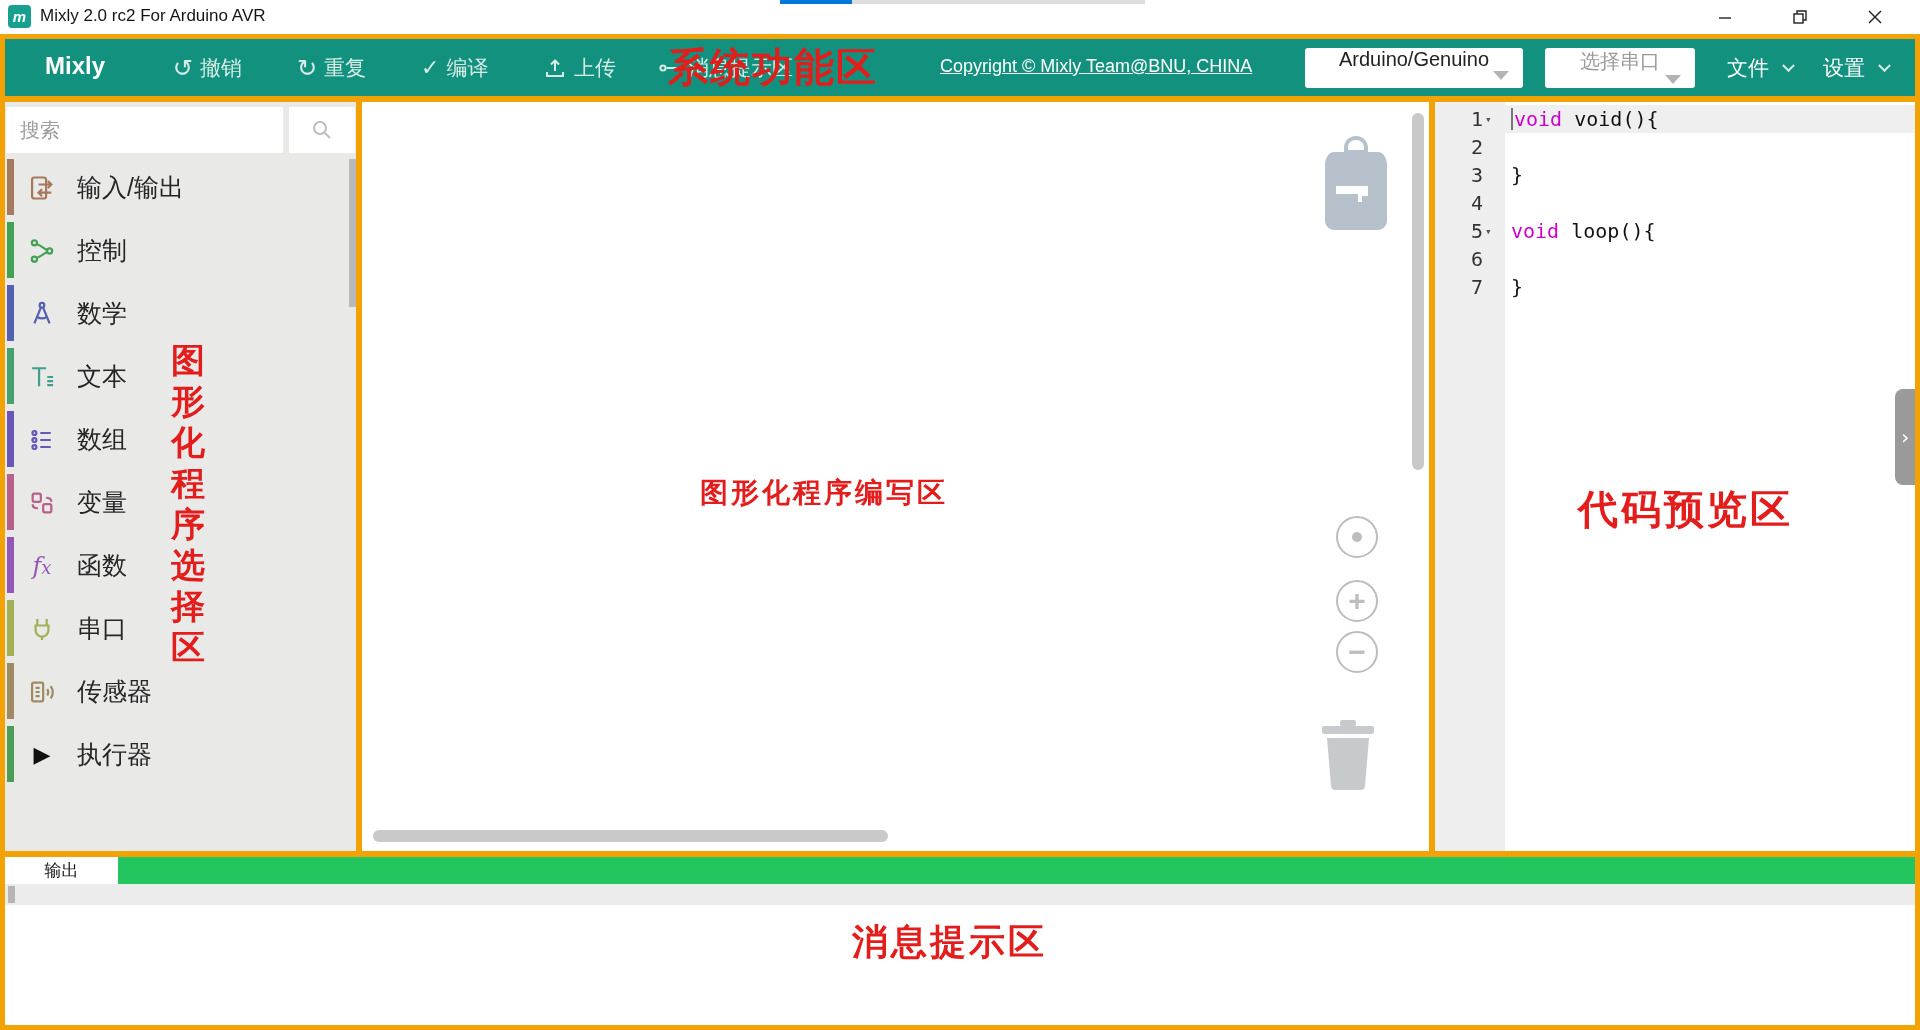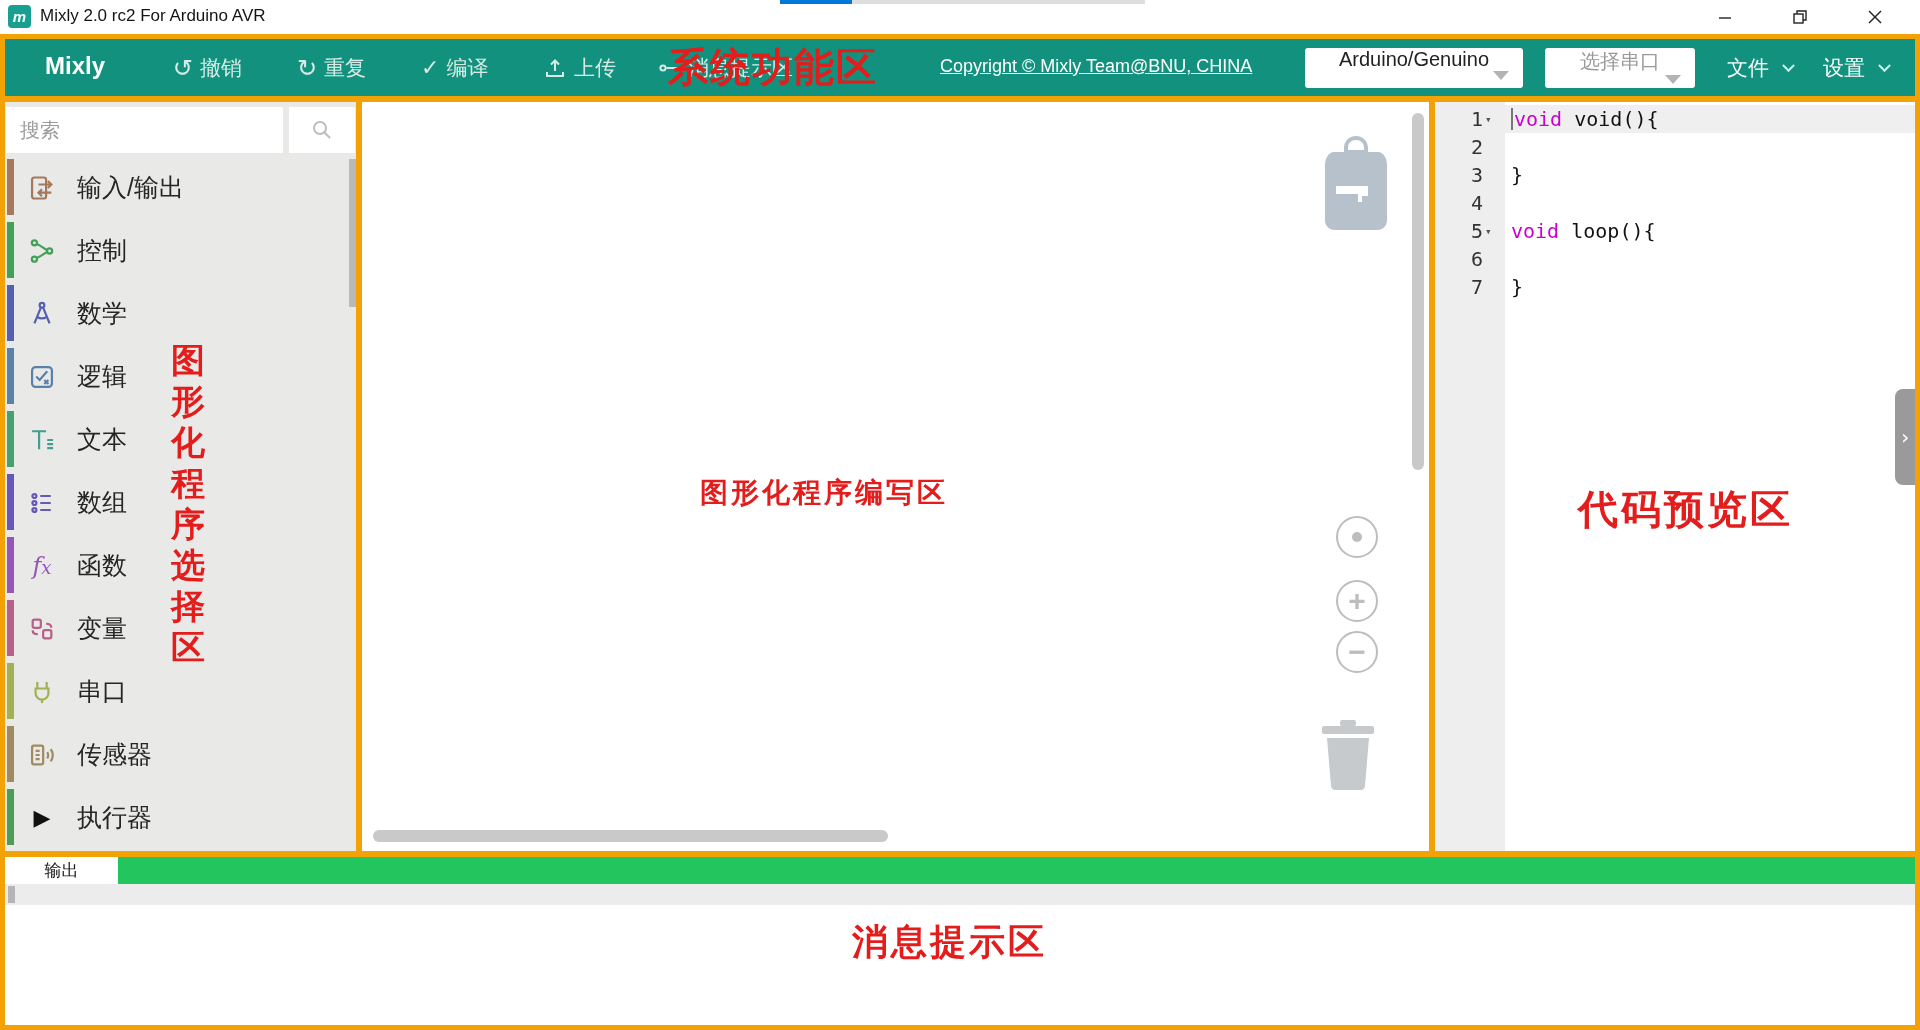--- a/index.html
+++ b/index.html
@@ -261,31 +261,20 @@
               <span class="cat-strip" style="background:#5560B0"></span>
               <span class="cat-ic">
                 <svg viewBox="0 0 24 24" stroke="#5560B0">
                   <circle cx="12" cy="4.5" r="2"></circle>
                   <path d="M11 6.5L5.5 20M13 6.5L18.5 20M8 14.5a8 8 0 0 0 8 0"></path>
                 </svg>
               </span>
               <span class="cat-label">数学</span>
             </div>
             <div class="cat-row">
-              <span class="cat-strip" style="background:#5A82A8"></span>
-              <span class="cat-ic">
-                <svg viewBox="0 0 24 24" stroke="#5A82A8">
-                  <rect x="3.5" y="3.5" width="17" height="17" rx="3"></rect>
-                  <path d="M7 11.5l3 3 6.5-7.5"></path>
-                  <path d="M14 14.5l3.5 3.5m0-3.5L14 18"></path>
-                </svg>
-              </span>
-              <span class="cat-label">逻辑</span>
-            </div>
-            <div class="cat-row">
               <span class="cat-strip" style="background:#45A170"></span>
               <span class="cat-ic">
                 <svg viewBox="0 0 24 24" stroke="#3FA08F">
                   <path d="M3.5 4.5h12M9.5 4.5V20"></path>
                   <path d="M16.5 12h5M16.5 15.5h5M16.5 19h5"></path>
                 </svg>
               </span>
               <span class="cat-label">文本</span>
             </div>
             <div class="cat-row">
@@ -294,36 +283,36 @@
                 <svg viewBox="0 0 24 24" stroke="#6657B8">
                   <circle cx="5.5" cy="6" r="1.7"></circle>
                   <circle cx="5.5" cy="12" r="1.7"></circle>
                   <circle cx="5.5" cy="18" r="1.7"></circle>
                   <path d="M10.5 6h9M10.5 12h9M10.5 18h9"></path>
                 </svg>
               </span>
               <span class="cat-label">数组</span>
             </div>
             <div class="cat-row">
-              <span class="cat-strip" style="background:#9457B8"></span>
-              <span class="cat-ic">
-                <span class="fx-txt" style="color:#9457B8;">f<span style="font-size:18px;">x</span></span>
-              </span>
-              <span class="cat-label">函数</span>
-            </div>
-            <div class="cat-row">
               <span class="cat-strip" style="background:#B8608A"></span>
               <span class="cat-ic">
                 <svg viewBox="0 0 24 24" stroke="#B8608A">
                   <rect x="4" y="4" width="7" height="7" rx="1.5"></rect>
                   <rect x="13" y="13" width="7" height="7" rx="1.5"></rect>
                   <path d="M15.5 7.5c3 0 4.5 1 4.5 3.5M8.5 16.5c-3 0-4.5-1-4.5-3.5"></path>
                 </svg>
               </span>
               <span class="cat-label">变量</span>
+            </div>
+            <div class="cat-row">
+              <span class="cat-strip" style="background:#9457B8"></span>
+              <span class="cat-ic">
+                <span class="fx-txt" style="color:#9457B8;">f<span style="font-size:18px;">x</span></span>
+              </span>
+              <span class="cat-label">函数</span>
             </div>
             <div class="cat-row">
               <span class="cat-strip" style="background:#A3B054"></span>
               <span class="cat-ic">
                 <svg viewBox="0 0 24 24" stroke="#A3B054">
                   <path d="M8 3.5V9M16 3.5V9"></path>
                   <path d="M6.5 9h11v4a5.5 5.5 0 0 1-11 0z"></path>
                   <path d="M12 18.5v3"></path>
                 </svg>
               </span>

